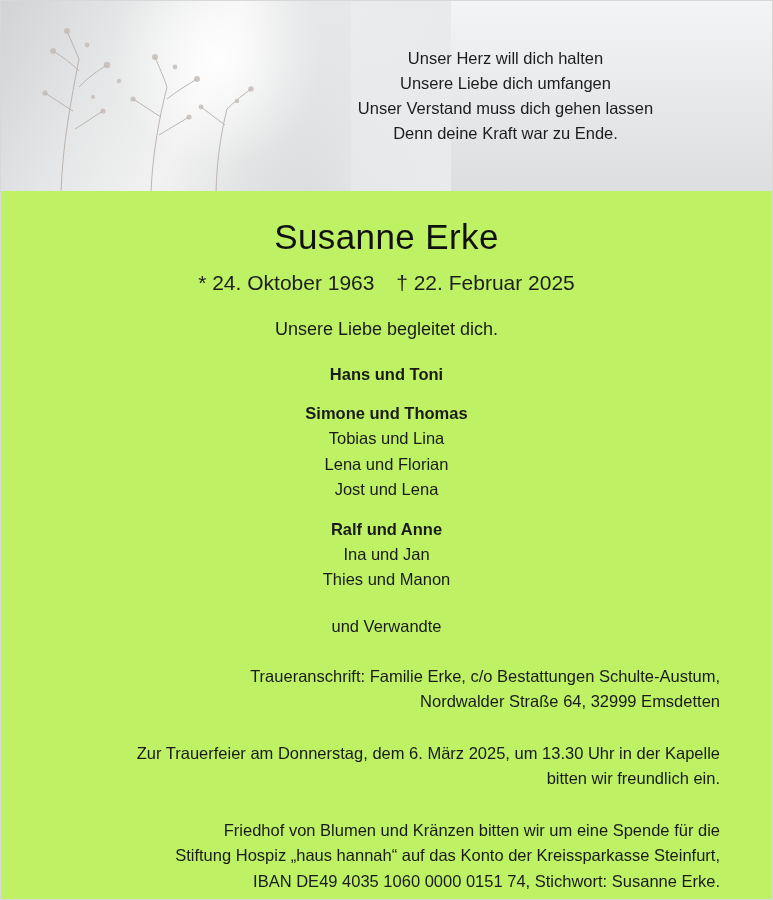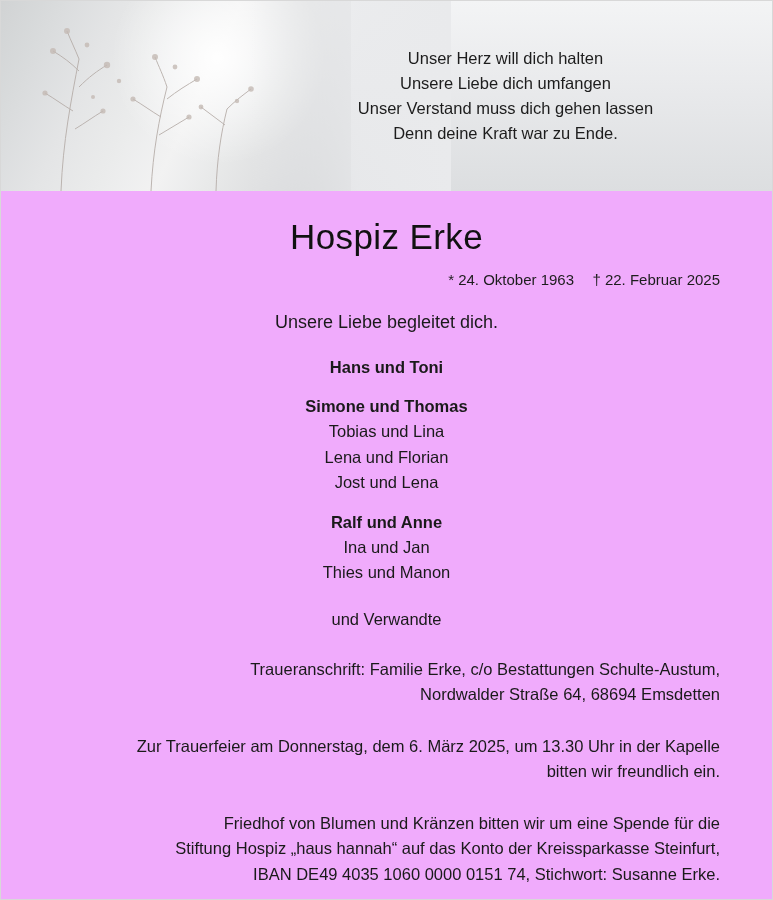--- a/index.html
+++ b/index.html
@@ -12,21 +12,21 @@
     height: 900px;
     font-family: "Liberation Sans", sans-serif;
     color: #1a1a1a;
     overflow: hidden;
   }
 
   .obituary {
     position: relative;
     width: 773px;
     height: 900px;
-    background: #f0abfc;
+    background: #bef264;
     box-sizing: border-box;
     border: 1px solid #d8d8d8;
   }
 
   
   .header {
     position: relative;
     height: 190px;
     width: 100%;
     overflow: hidden;
@@ -84,23 +84,22 @@
   .name {
     margin-top: 26px;
     font-size: 35px;
     font-weight: 400;
     letter-spacing: 0.4px;
     color: #111111;
   }
 
   .dates {
     margin-top: 14px;
-    font-size: 15px;
+    font-size: 21px;
     color: #1d1d1d;
-    text-align: right;
   }
   .dates .sep { display: inline-block; width: 10px; }
 
   .lead {
     margin-top: 24px;
     font-size: 18px;
   }
 
   .family {
     margin-top: 22px;
@@ -179,21 +178,21 @@
     <div class="verse">
       <span class="vline">Unser Herz will dich halten</span>
       <span class="vline">Unsere Liebe dich umfangen</span>
       <span class="vline">Unser Verstand muss dich gehen lassen</span>
       <span class="vline">Denn deine Kraft war zu Ende.</span>
     </div>
   </div>
 
   <div class="body">
 
-    <div class="name">Hospiz Erke</div>
+    <div class="name">Susanne Erke</div>
 
     <div class="dates">
       <span>* 24. Oktober 1963</span>
       <span class="sep"></span>
       <span>† 22. Februar 2025</span>
     </div>
 
     <div class="lead">Unsere Liebe begleitet dich.</div>
 
     <div class="family">
@@ -213,21 +212,21 @@
         <div class="fam-head">Ralf und Anne</div>
         <div class="fam-line">Ina und Jan</div>
         <div class="fam-line">Thies und Manon</div>
       </div>
 
       <div class="relatives">und Verwandte</div>
     </div>
 
     <div class="block">
       <span class="line">Traueranschrift: Familie Erke, c/o Bestattungen Schulte-Austum,</span>
-      <span class="line">Nordwalder Straße 64, 68694 Emsdetten</span>
+      <span class="line">Nordwalder Straße 64, 32999 Emsdetten</span>
     </div>
 
     <div class="block tight">
       <span class="line">Zur Trauerfeier am Donnerstag, dem 6. März 2025, um 13.30 Uhr in der Kapelle</span>
       <span class="line">bitten wir freundlich ein.</span>
     </div>
 
     <div class="block tight">
       <span class="line">Friedhof von Blumen und Kränzen bitten wir um eine Spende für die</span>
       <span class="line">Stiftung Hospiz „haus hannah“ auf das Konto der Kreissparkasse Steinfurt,</span>

